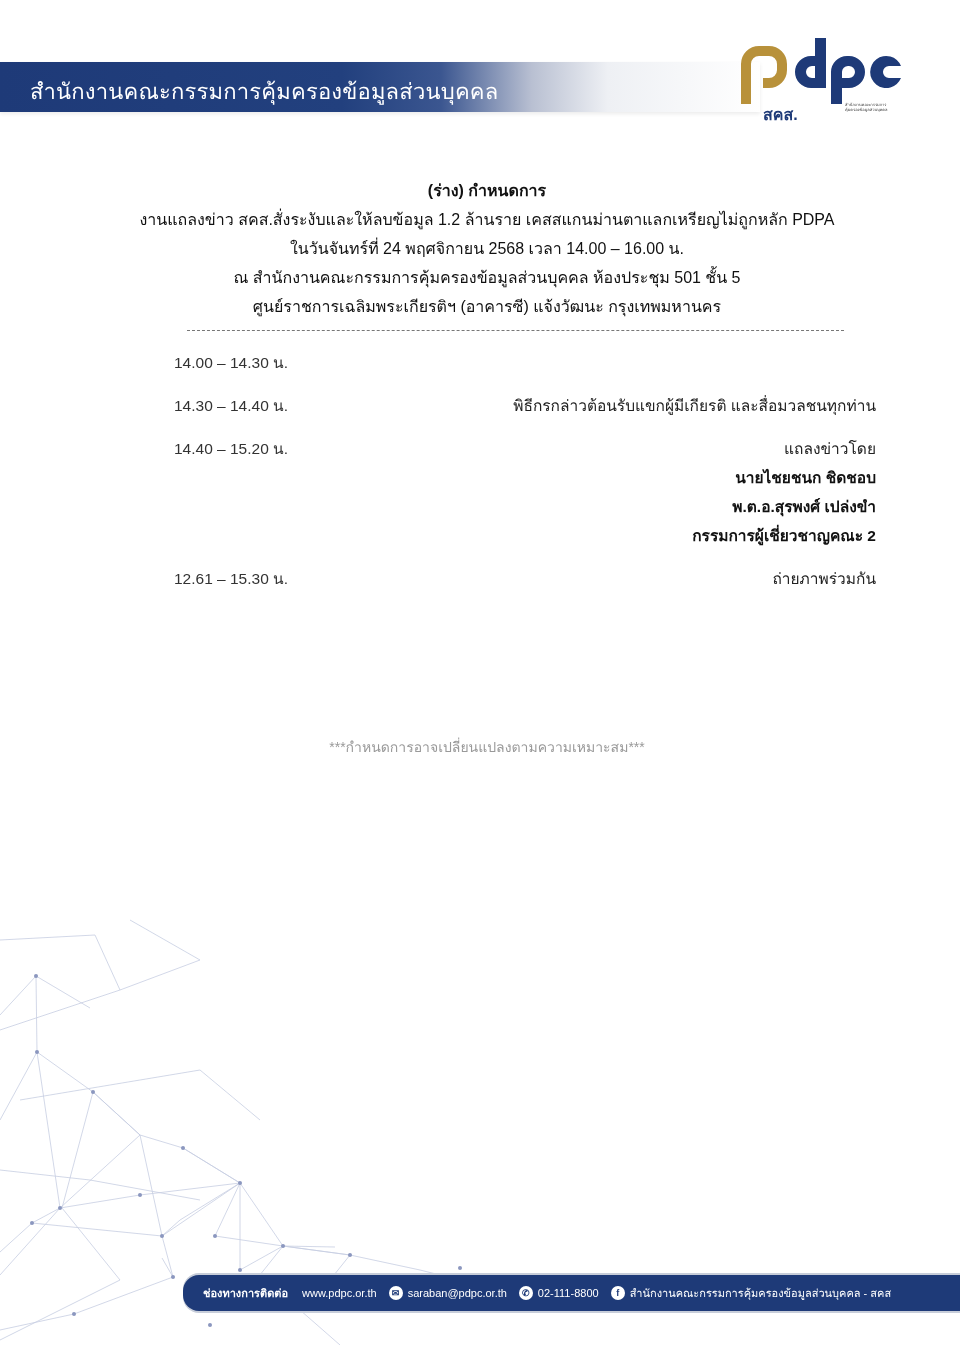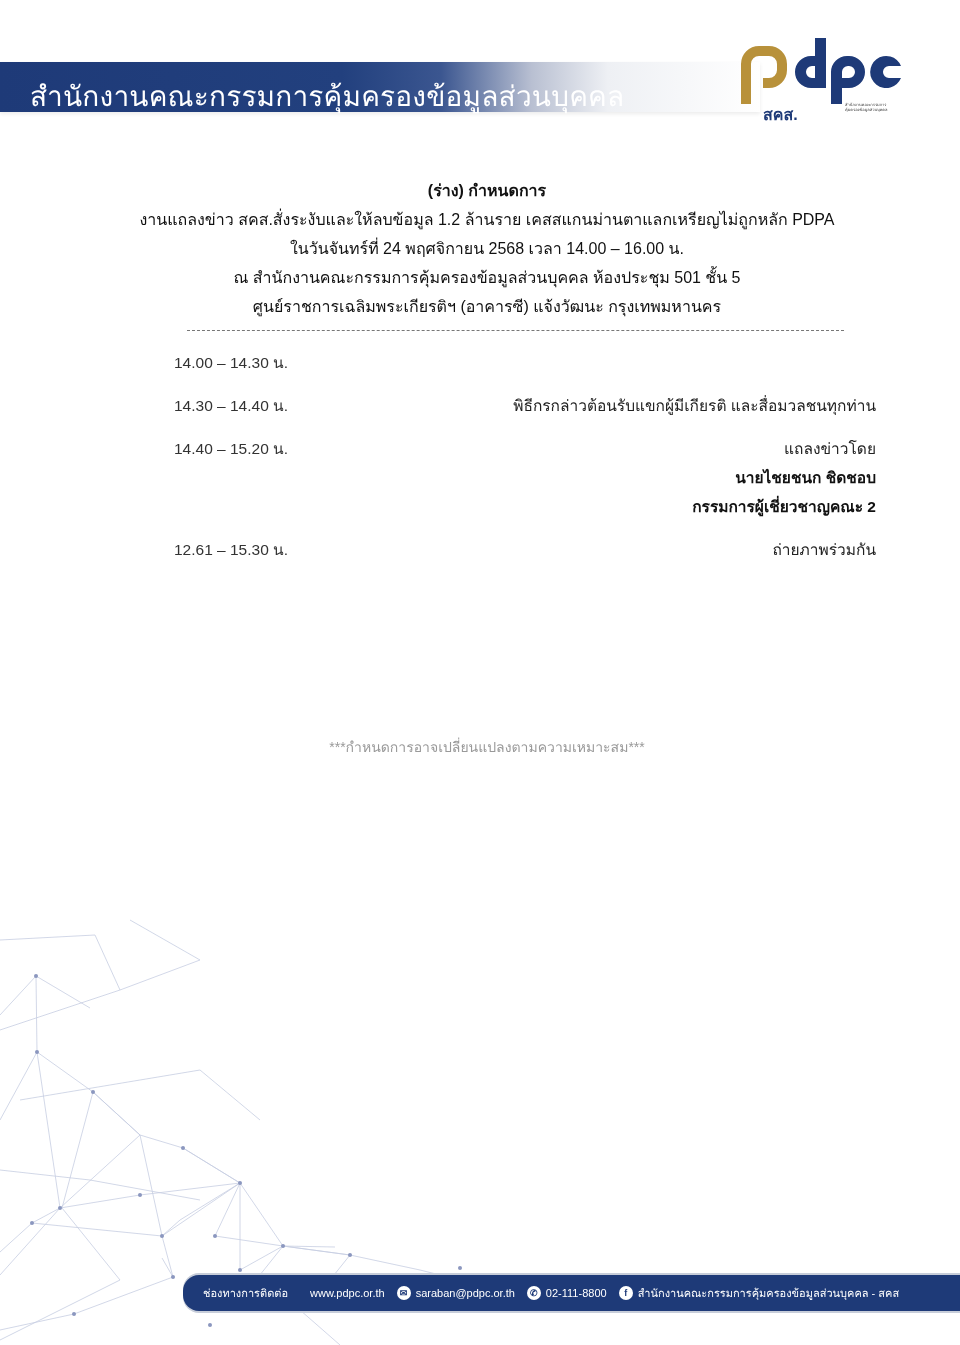--- a/index.html
+++ b/index.html
@@ -11,21 +11,21 @@
     }
     
     .banner {
       position: absolute; left: 0; top: 62px; width: 760px; height: 50px;
       background: linear-gradient(90deg, #1e3a78 0%, #22407e 45%, #3b5690 58%, #b9c0d2 70%, #eef0f4 80%, rgba(255,255,255,0) 100%);
       box-shadow: 0 2px 4px rgba(0,0,0,0.08);
     }
     .banner-title {
       position: absolute; left: 30px; top: 12px;
       font-family: "Liberation Sans", sans-serif;
-      font-size: 28px; color: #ffffff; letter-spacing: 0.2px;
+      font-size: 22px; color: #ffffff; letter-spacing: 0.2px;
       white-space: nowrap;
     }
     
     .logo { position: absolute; left: 737px; top: 36px; width: 170px; height: 88px; }
     .logo-sub {
       position: absolute; left: 845px; top: 102px; font-size: 4px; color: #333; line-height: 5px; width: 60px;
     }
     
     .title-block {
       position: absolute; left: 0; top: 176px; width: 974px; text-align: center;
@@ -51,21 +51,21 @@
     
     .network { position: absolute; left: 0; top: 880px; width: 960px; height: 465px; }
     
     .footer {
       position: absolute; left: 183px; top: 1275px; width: 790px; height: 36px;
       background: #1e3a78; border-radius: 16px 0 0 16px;
       box-shadow: 0 -2px 0 #c7cdd9, 0 2px 0 #c7cdd9;
       display: flex; align-items: center; color: #fff;
       font-family: "Liberation Sans", sans-serif; font-size: 11px; white-space: nowrap;
     }
-    .footer .lbl { font-weight: normal; margin-left: 20px; margin-right: 22px; }
+    .footer .lbl { font-weight: bold; margin-left: 20px; margin-right: 14px; }
     .footer .item { display: flex; align-items: center; margin-right: 12px; }
     .ficon {
       width: 14px; height: 14px; border-radius: 50%; background: #fff; color: #1e3a78;
       display: inline-flex; align-items: center; justify-content: center;
       font-size: 9px; font-weight: bold; margin-right: 5px;
     }
   </style>
 </head>
 <body>
 
@@ -109,20 +109,21 @@
     <div class="time">14.30 – 14.40 น.</div>
     <div class="detail">
         <div>พิธีกรกล่าวต้อนรับแขกผู้มีเกียรติ และสื่อมวลชนทุกท่าน</div>
       </div>
   </div>
   <div class="row">
     <div class="time">14.40 – 15.20 น.</div>
     <div class="detail">
       <div>แถลงข่าวโดย</div>
       <div class="bold">นายไชยชนก ชิดชอบ</div>
+      <div class="bold">พ.ต.อ.สุรพงศ์ เปล่งขำ</div>
       <div class="bold">กรรมการผู้เชี่ยวชาญคณะ 2</div>
     </div>
   </div>
   <div class="row">
     <div class="time">12.61 – 15.30 น.</div>
     <div class="detail">
         <div>ถ่ายภาพร่วมกัน</div>
       </div>
   </div>
 </div>

